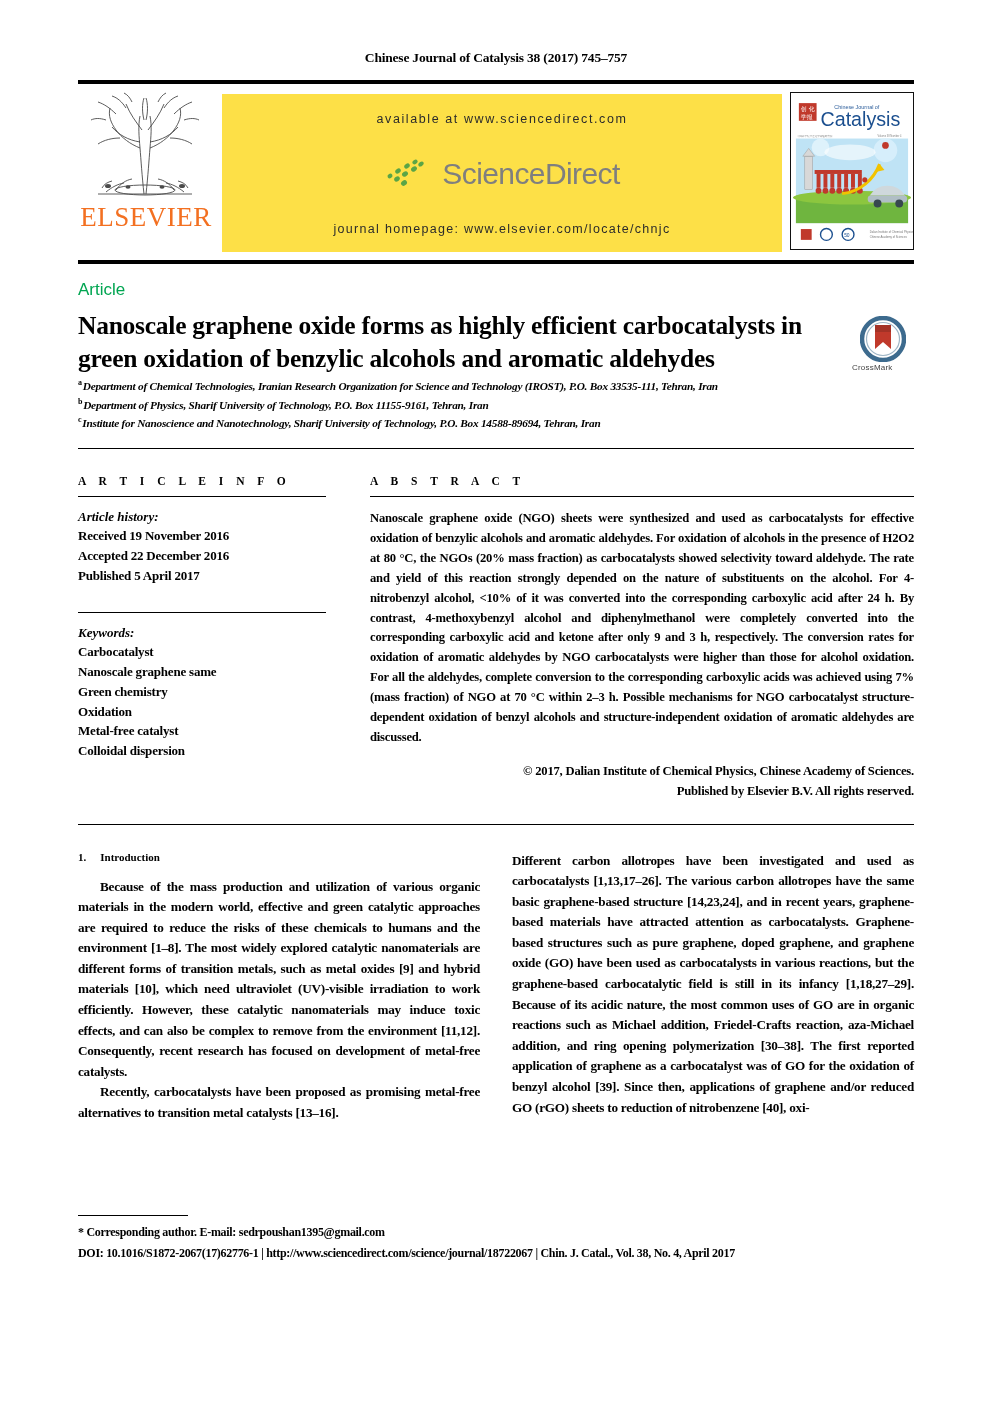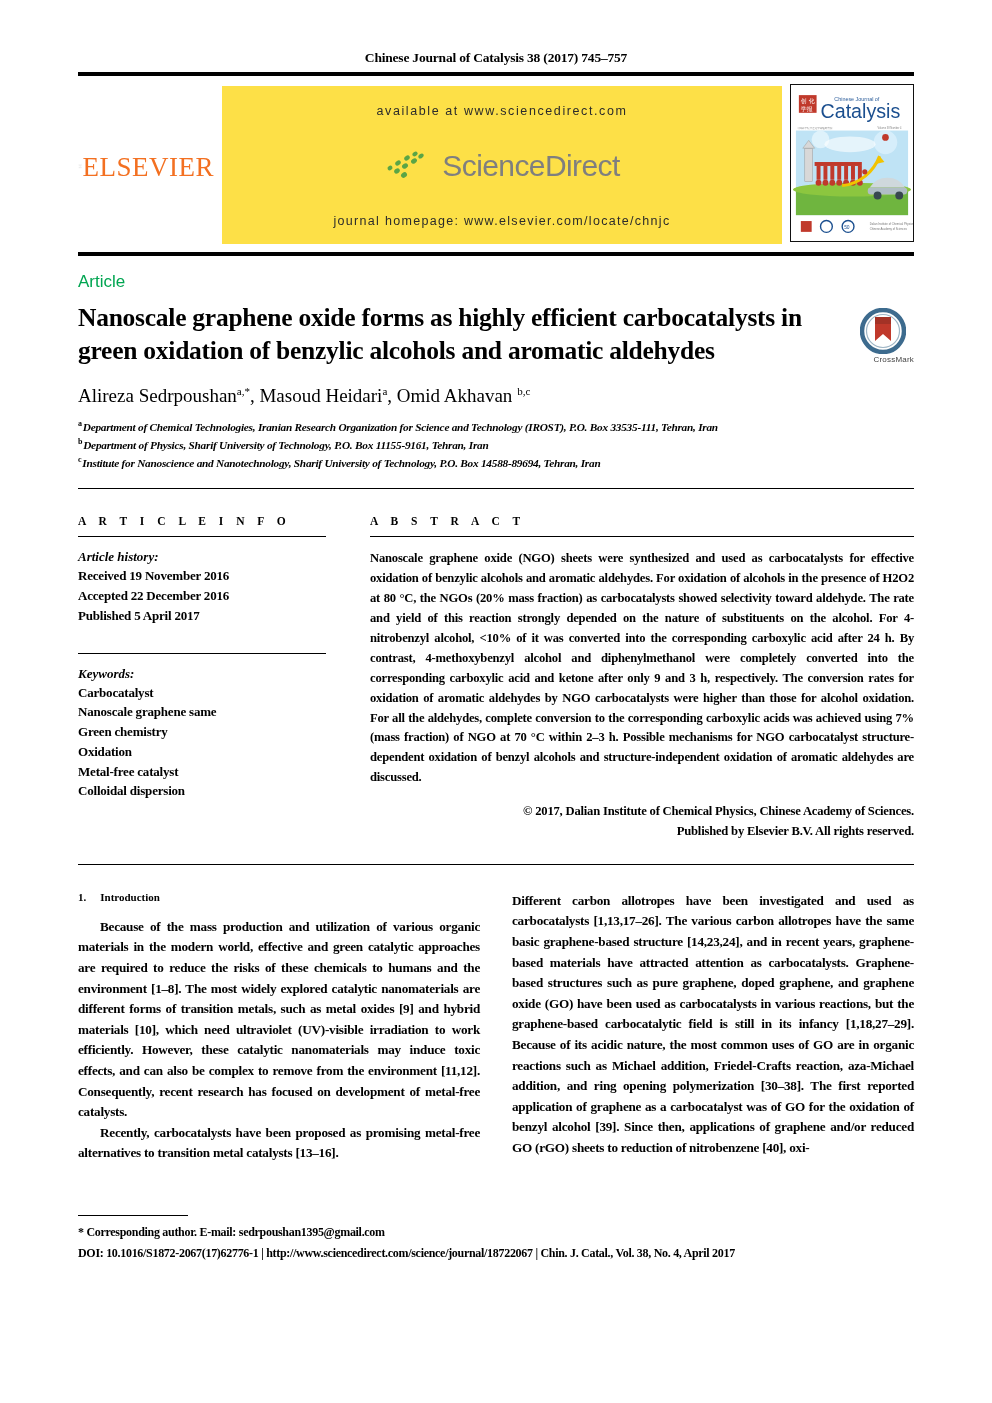--- a/index.html
+++ b/index.html
@@ -25,37 +25,38 @@
   }
 
   
   .running-head {
     text-align: center;
     font-family: "Liberation Serif", serif;
     font-weight: bold;
     font-size: 13.5px;
     letter-spacing: -0.2px;
     padding-top: 50px;
-    padding-bottom: 6px;
+    padding-bottom: 14px;
   }
 
   
   .masthead {
     position: relative;
     height: 168px;
     border-top: 4px solid #000;
     padding-top: 6px;
     display: flex;
     align-items: stretch;
     gap: 8px;
   }
   .elsevier-block {
     width: 136px;
     flex: 0 0 136px;
     display: flex;
+    flex-direction: column;
     justify-content: flex-start;
     align-items: center;
   }
   .elsevier-tree {
     width: 120px;
     height: 112px;
     display: block;
   }
   .elsevier-word {
     font-family: "Liberation Serif", serif;
@@ -142,21 +143,21 @@
     font-weight: bold;
     font-size: 25.5px;
     line-height: 1.28;
     letter-spacing: -0.25px;
     max-width: 790px;
     margin: 0;
   }
   .crossmark {
     flex: 0 0 auto;
     width: 62px;
-    text-align: right;
+    text-align: left;
     padding-top: 6px;
   }
   .crossmark svg { display:block; margin: 0 auto; }
   .crossmark-label {
     font-family: "Liberation Sans", sans-serif;
     font-size: 8px;
     color: #444;
     margin-top: 1px;
     letter-spacing: 0.2px;
   }
@@ -462,25 +463,20 @@
       <svg width="46" height="46" viewBox="0 0 46 46">
         <circle cx="23" cy="23" r="21" fill="none" stroke="#3d6b8e" stroke-width="4.5"></circle>
         <circle cx="23" cy="23" r="16.5" fill="none" stroke="#9fb6c6" stroke-width="1.2"></circle>
         <path d="M15 9 h16 v24 l-8 -7 l-8 7 z" fill="#c0392b"></path>
         <path d="M15 9 h16 v7 h-16 z" fill="#a33226"></path>
       </svg>
       <div class="crossmark-label">CrossMark</div>
     </div>
   </div>
 
-  <div class="authors">
-    <span>Alireza Sedrpoushan</span><sup>a,*</sup>,
-    <span>Masoud Heidari</span><sup>a</sup>,
-    <span>Omid Akhavan</span> <sup>b,c</sup>
-  </div>
 
   <div class="affiliations">
     <div class="affiliation"><sup>a</sup><span>Department of Chemical Technologies, Iranian Research Organization for Science and Technology (IROST), P.O. Box 33535-111, Tehran, Iran</span></div>
     <div class="affiliation"><sup>b</sup><span>Department of Physics, Sharif University of Technology, P.O. Box 11155-9161, Tehran, Iran</span></div>
     <div class="affiliation"><sup>c</sup><span>Institute for Nanoscience and Nanotechnology, Sharif University of Technology, P.O. Box 14588-89694, Tehran, Iran</span></div>
   </div>
 
   <div class="section-rule"></div>
 
   <div class="info-abstract">

